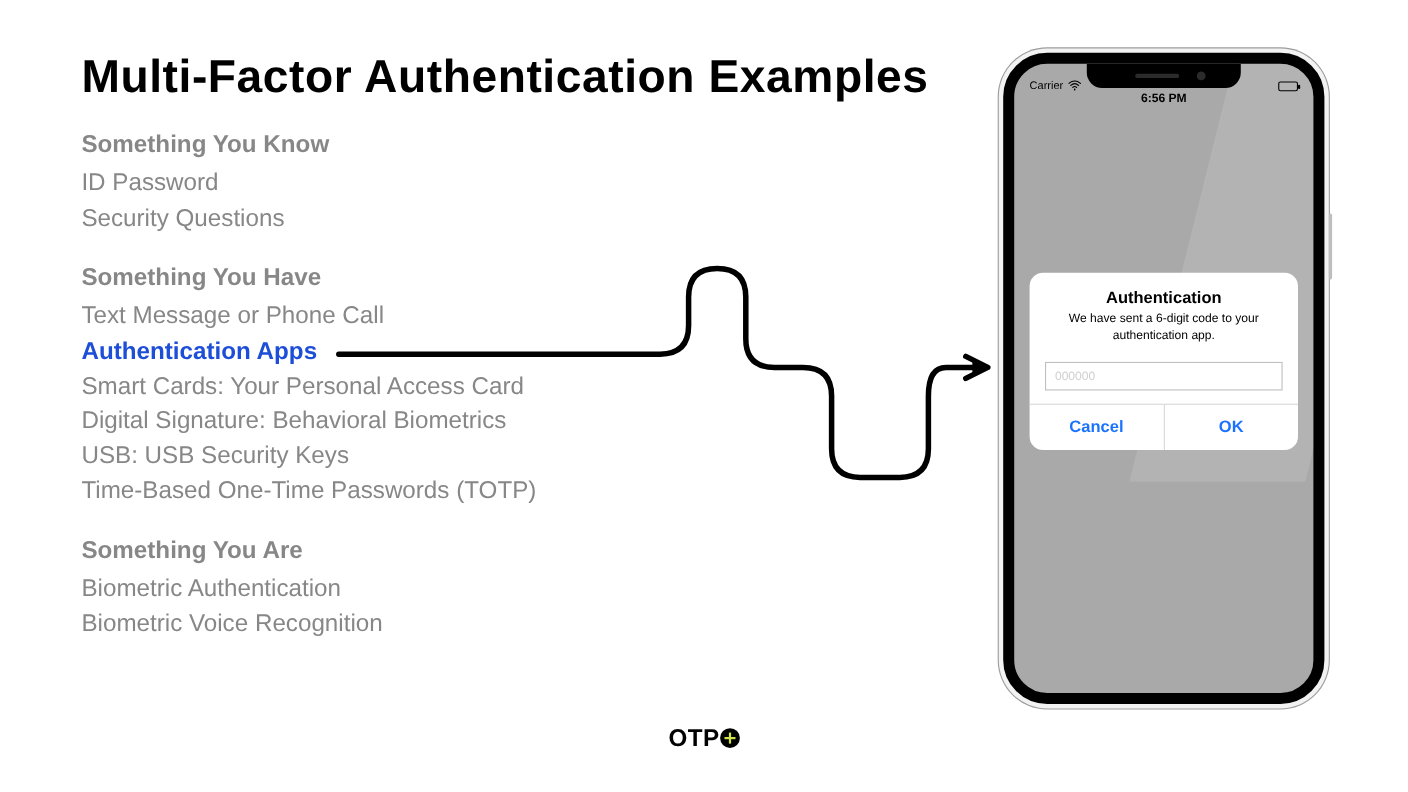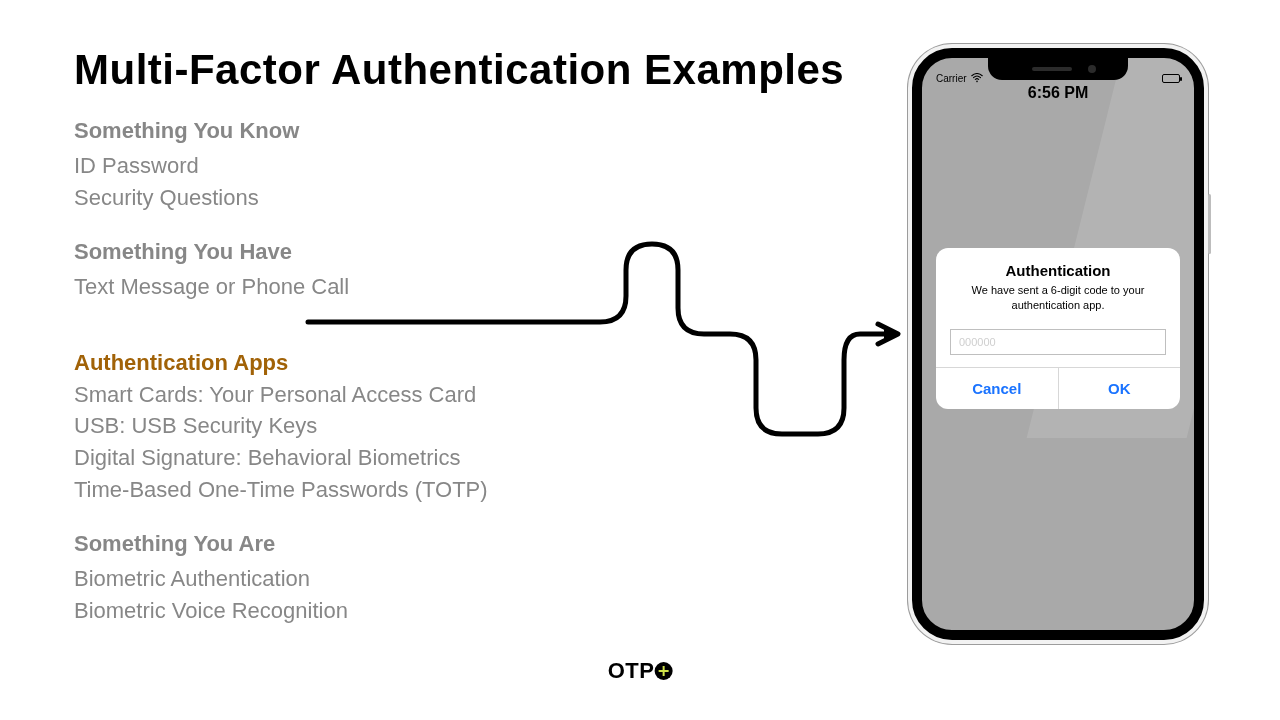--- a/index.html
+++ b/index.html
@@ -5,21 +5,21 @@
   * { box-sizing: border-box; margin: 0; padding: 0; }
   html, body { width: 1280px; height: 720px; background: #fff; font-family: "Helvetica Neue", Helvetica, Arial, sans-serif; overflow: hidden; }
   .slide { position: relative; width: 1280px; height: 720px; }
 
   .title { position: absolute; left: 74px; top: 46px; font-size: 42px; font-weight: 800; letter-spacing: 0.5px; color: #000; }
 
   .content { position: absolute; left: 74px; top: 118px; width: 700px; }
   .section-title { font-size: 22px; font-weight: 700; color: #878787; margin-top: 26px; margin-bottom: 6px; }
   .section-title:first-child { margin-top: 0; }
   .item { font-size: 22px; color: #878787; line-height: 1.44; font-weight: 400; }
-  .item.hl { color: #a16207; font-weight: 800; margin-top: 44px; }
+  .item.hl { color: #1d4ed8; font-weight: 800; }
 
   .footer-logo { position: absolute; left: 50%; bottom: 36px; transform: translateX(-50%); display: flex; align-items: center; gap: 1px; }
   .footer-text { font-size: 22px; font-weight: 900; letter-spacing: 0.5px; color: #000; }
   .footer-dot { width: 18px; height: 18px; border-radius: 50%; background:#000; position: relative; margin-left: -1px; }
   .footer-dot::before, .footer-dot::after { content:""; position:absolute; background:#cfe24a; }
   .footer-dot::before { left:4px; top:8px; width:10px; height:2px; }
   .footer-dot::after  { left:8px; top:4px; width:2px; height:10px; }
 
   
   .arrow-wrap { position: absolute; left: 300px; top: 240px; width: 620px; height: 220px; }
@@ -33,21 +33,21 @@
   .notch .speaker { position:absolute; top:9px; left:44px; width:40px; height:4px; background:#2b2b2b; border-radius:3px; }
   .notch .cam { position:absolute; top:7px; right:32px; width:8px; height:8px; background:#2b2b2b; border-radius:50%; }
 
   .statusbar { position:absolute; top:10px; left:0; right:0; height:20px; display:flex; justify-content:space-between; align-items:center; padding:0 14px; font-size:10px; color:#000; }
   .status-left { display:flex; align-items:center; gap:4px; }
   .wifi { display:inline-block; width:10px; height:10px; position:relative; }
   .wifi svg { width:12px; height:10px; display:block; }
   .battery { display:inline-block; width:18px; height:9px; border:1px solid #000; border-radius:2px; position:relative; }
   .battery::after { content:""; position:absolute; right:-3px; top:2px; width:2px; height:4px; background:#000; border-radius:1px; }
 
-  .phone-time { position:absolute; top:26px; left:0; right:0; text-align:center; font-size:16px; font-weight:600; color:#000; }
+  .phone-time { position:absolute; top:26px; left:0; right:0; text-align:center; font-size:11px; font-weight:600; color:#000; }
 
   .phone-sheen { position:absolute; top:0; right:-40px; width:160px; height:380px; background: rgba(255,255,255,0.12); transform: skewX(-14deg); }
 
   .dialog { position:absolute; top:190px; left:14px; right:14px; background:#ffffff; border-radius:12px; overflow:hidden; }
   .dialog-head { padding:14px 14px 10px; text-align:center; }
   .dialog-title { font-size:15px; font-weight:700; color:#000; margin-bottom:4px; }
   .dialog-msg { font-size:11px; color:#000; line-height:1.35; padding: 0 6px; }
   .dialog-input-wrap { padding: 6px 14px 12px; }
   .dialog-input { width:100%; height:26px; border:1px solid #bfbfbf; background:#fff; font-size:11px; padding:0 8px; color:#333; }
   .dialog-input::placeholder { color:#cfcfcf; }
@@ -64,22 +64,22 @@
 
   <div class="content">
     <div class="section-title">Something You Know</div>
     <div class="item">ID Password</div>
     <div class="item">Security Questions</div>
 
     <div class="section-title">Something You Have</div>
     <div class="item">Text Message or Phone Call</div>
     <div class="item hl">Authentication Apps</div>
     <div class="item">Smart Cards: Your Personal Access Card</div>
+    <div class="item">Digital Signature: Behavioral Biometrics</div>
     <div class="item">USB: USB Security Keys</div>
-    <div class="item">Digital Signature: Behavioral Biometrics</div>
     <div class="item">Time-Based One-Time Passwords (TOTP)</div>
 
     <div class="section-title">Something You Are</div>
     <div class="item">Biometric Authentication</div>
     <div class="item">Biometric Voice Recognition</div>
   </div>
 
   <div class="arrow-wrap">
     <svg viewBox="0 0 620 220" width="620" height="220">
       <path d="M 8 82

